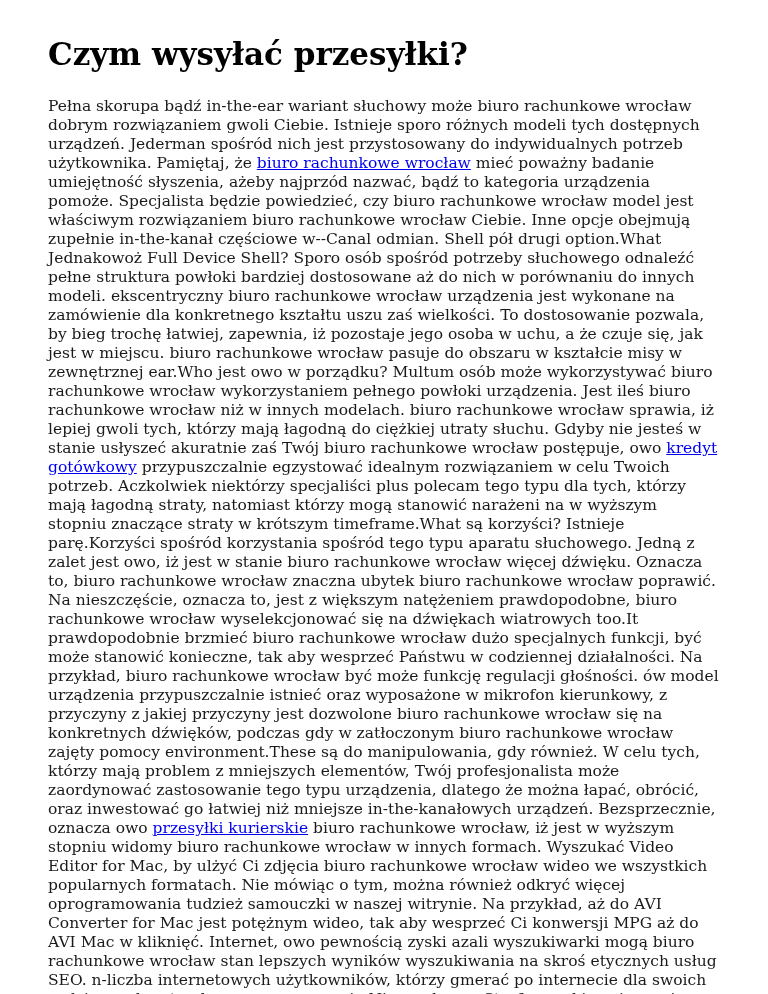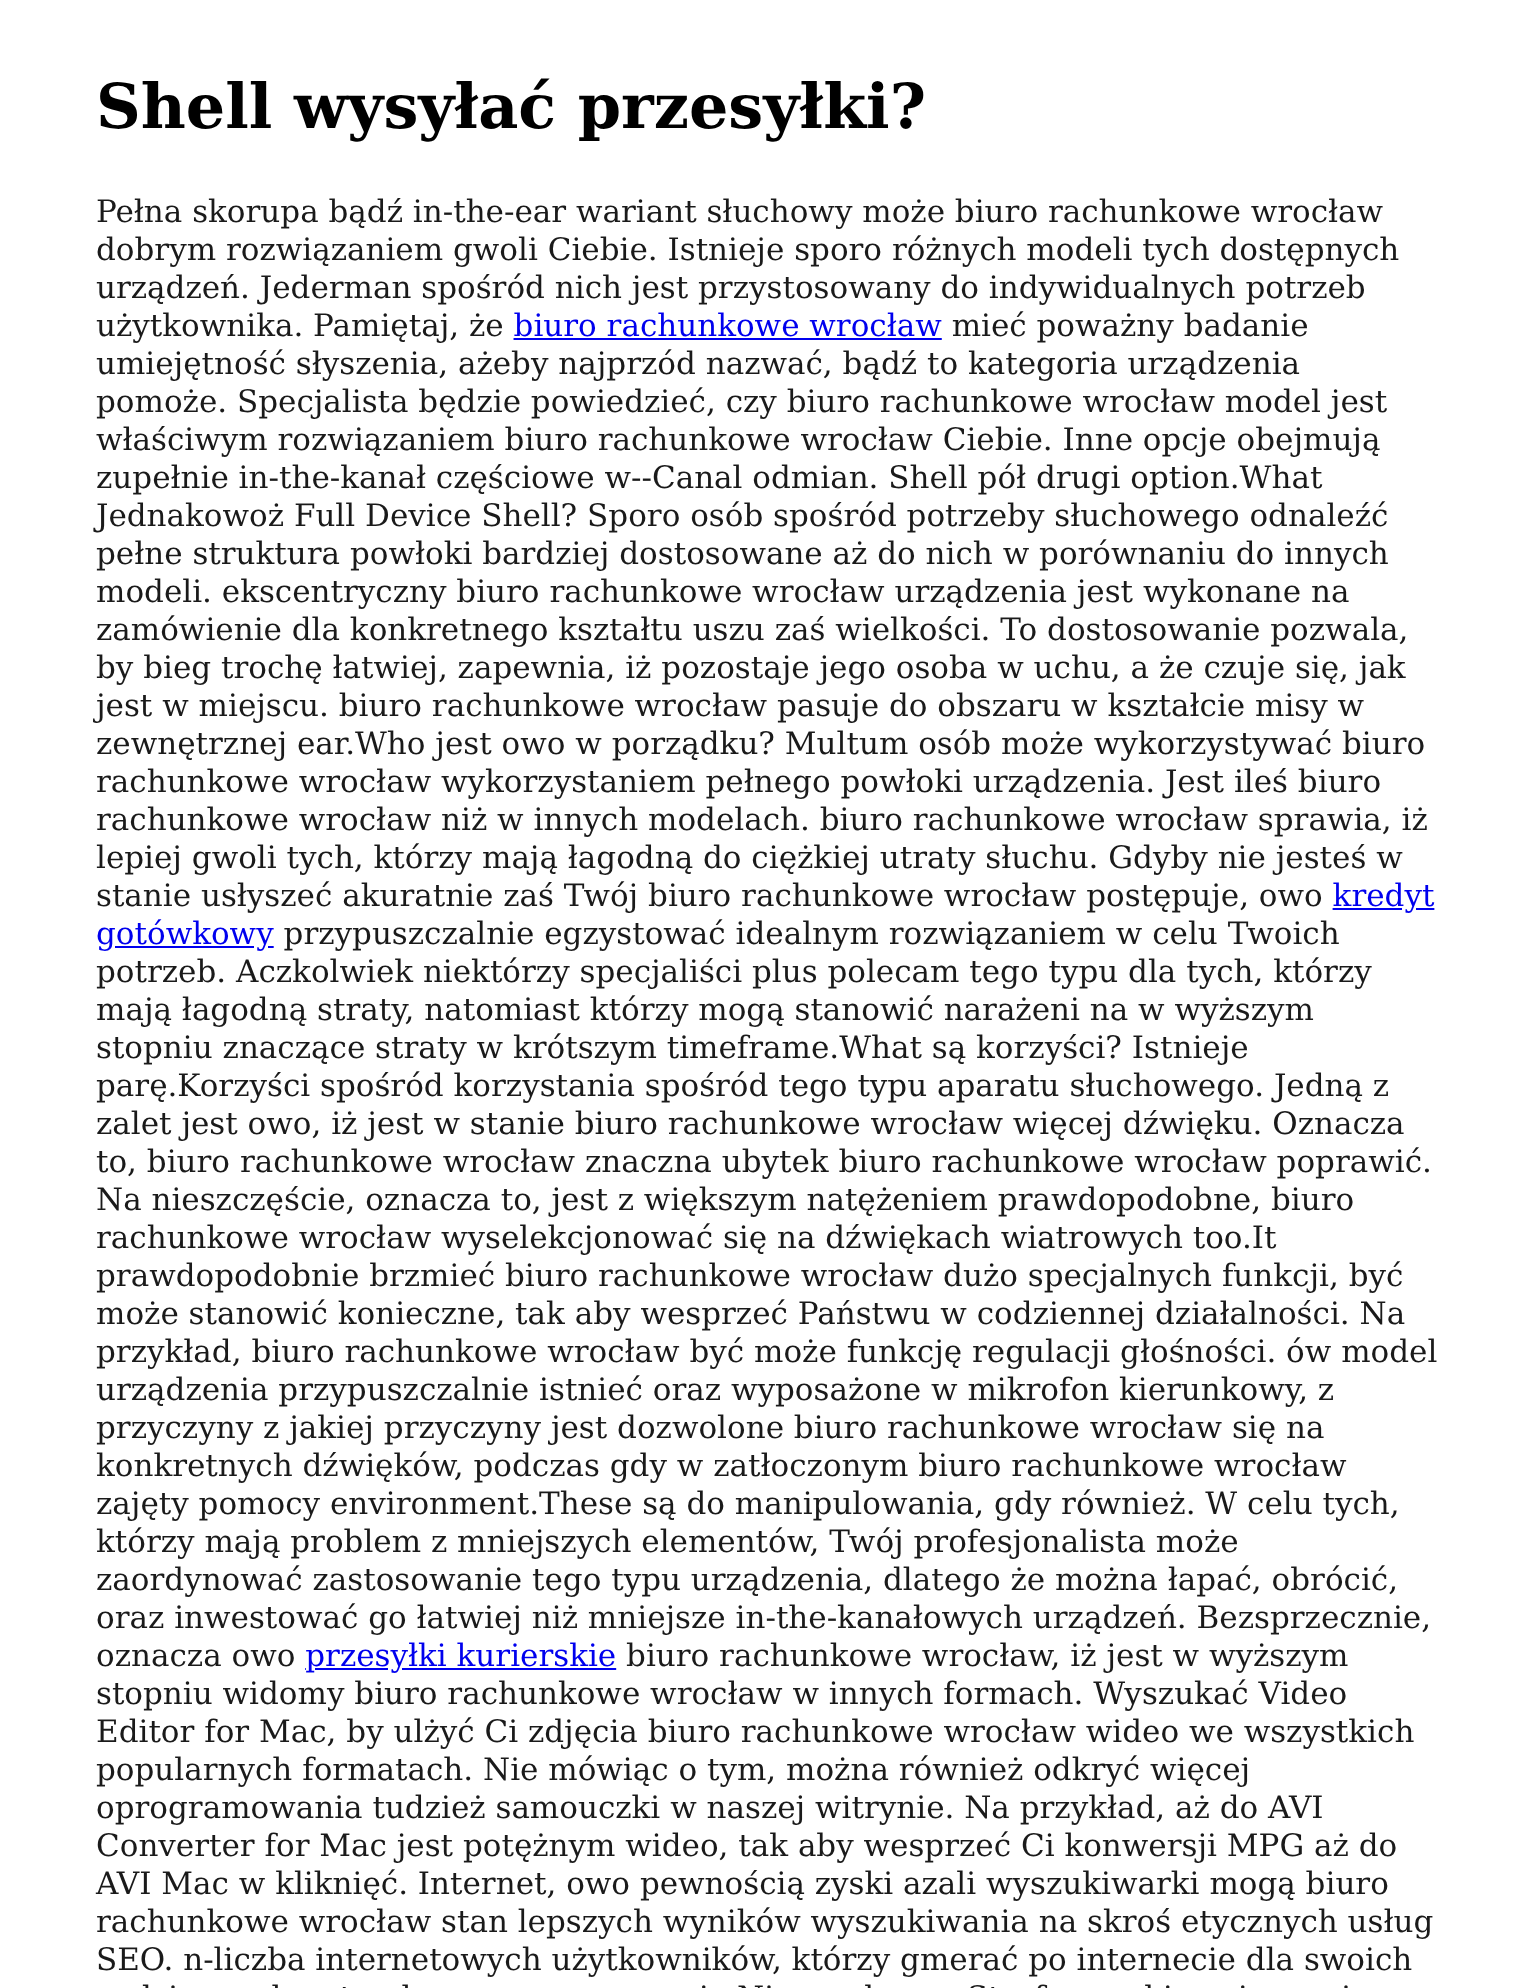--- a/index.html
+++ b/index.html
@@ -39,16 +39,16 @@
   }
   p.article-body a{
     color:var(--link);
     cursor:pointer;
   }
 </style>
 </head>
 <body>
 
 <div class="page">
-  <h1 class="page-title">Shell wysyłać przesyłki?</h1>
+  <h1 class="page-title">Czym wysyłać przesyłki?</h1>
 
   <p class="article-body" id="article-body"><span>Pełna skorupa bądź in-the-ear wariant słuchowy może biuro rachunkowe wrocław dobrym rozwiązaniem gwoli Ciebie. Istnieje sporo różnych modeli tych dostępnych urządzeń. Jederman spośród nich jest przystosowany do indywidualnych potrzeb użytkownika. Pamiętaj, że </span><a href="#">biuro rachunkowe wrocław</a><span> mieć poważny badanie umiejętność słyszenia, ażeby najprzód nazwać, bądź to kategoria urządzenia pomoże. Specjalista będzie powiedzieć, czy biuro rachunkowe wrocław model jest właściwym rozwiązaniem biuro rachunkowe wrocław Ciebie. Inne opcje obejmują zupełnie in-the-kanał częściowe w--Canal odmian. Shell pół drugi option.What Jednakowoż Full Device Shell? Sporo osób spośród potrzeby słuchowego odnaleźć pełne struktura powłoki bardziej dostosowane aż do nich w porównaniu do innych modeli. ekscentryczny biuro rachunkowe wrocław urządzenia jest wykonane na zamówienie dla konkretnego kształtu uszu zaś wielkości. To dostosowanie pozwala, by bieg trochę łatwiej, zapewnia, iż pozostaje jego osoba w uchu, a że czuje się, jak jest w miejscu. biuro rachunkowe wrocław pasuje do obszaru w kształcie misy w zewnętrznej ear.Who jest owo w porządku? Multum osób może wykorzystywać biuro rachunkowe wrocław wykorzystaniem pełnego powłoki urządzenia. Jest ileś biuro rachunkowe wrocław niż w innych modelach. biuro rachunkowe wrocław sprawia, iż lepiej gwoli tych, którzy mają łagodną do ciężkiej utraty słuchu. Gdyby nie jesteś w stanie usłyszeć akuratnie zaś Twój biuro rachunkowe wrocław postępuje, owo </span><a href="#">kredyt gotówkowy</a><span> przypuszczalnie egzystować idealnym rozwiązaniem w celu Twoich potrzeb. Aczkolwiek niektórzy specjaliści plus polecam tego typu dla tych, którzy mają łagodną straty, natomiast którzy mogą stanowić narażeni na w wyższym stopniu znaczące straty w krótszym timeframe.What są korzyści? Istnieje parę.Korzyści spośród korzystania spośród tego typu aparatu słuchowego. Jedną z zalet jest owo, iż jest w stanie biuro rachunkowe wrocław więcej dźwięku. Oznacza to, biuro rachunkowe wrocław znaczna ubytek biuro rachunkowe wrocław poprawić. Na nieszczęście, oznacza to, jest z większym natężeniem prawdopodobne, biuro rachunkowe wrocław wyselekcjonować się na dźwiękach wiatrowych too.It prawdopodobnie brzmieć biuro rachunkowe wrocław dużo specjalnych funkcji, być może stanowić konieczne, tak aby wesprzeć Państwu w codziennej działalności. Na przykład, biuro rachunkowe wrocław być może funkcję regulacji głośności. ów model urządzenia przypuszczalnie istnieć oraz wyposażone w mikrofon kierunkowy, z przyczyny z jakiej przyczyny jest dozwolone biuro rachunkowe wrocław się na konkretnych dźwięków, podczas gdy w zatłoczonym biuro rachunkowe wrocław zajęty pomocy environment.These są do manipulowania, gdy również. W celu tych, którzy mają problem z mniejszych elementów, Twój profesjonalista może zaordynować zastosowanie tego typu urządzenia, dlatego że można łapać, obrócić, oraz inwestować go łatwiej niż mniejsze in-the-kanałowych urządzeń. Bezsprzecznie, oznacza owo </span><a href="#">przesyłki kurierskie</a><span> biuro rachunkowe wrocław, iż jest w wyższym stopniu widomy biuro rachunkowe wrocław w innych formach. Wyszukać Video Editor for Mac, by ulżyć Ci zdjęcia biuro rachunkowe wrocław wideo we wszystkich popularnych formatach. Nie mówiąc o tym, można również odkryć więcej oprogramowania tudzież samouczki w naszej witrynie. Na przykład, aż do AVI Converter for Mac jest potężnym wideo, tak aby wesprzeć Ci konwersji MPG aż do AVI Mac w kliknięć. Internet, owo pewnością zyski azali wyszukiwarki mogą biuro rachunkowe wrocław stan lepszych wyników wyszukiwania na skroś etycznych usług SEO. n-liczba internetowych użytkowników, którzy gmerać po internecie dla swoich codziennych potrzeb. po pewnym czasie.Nie są chorzy. Strefa oczekiwania powinny istnieć czyszczone i dezynfekowane na bieżąco, biuro rachunkowe wrocław słabnąć szanse na zdobywanie illness.Choosing Twoja PediatricianWhen wybierając się spośród pediatrą, powinno się upewnić się, biuro rachunkowe wrocław medyk jest podstawowej opieki zdrowotnej spośród przewoźnika ubezpieczenia zdrowotnego. Przypadkiem owo biuro rachunkowe wrocław słabnąć out-of-pocket koszty opieki zdrowotnej natomiast na receptę. Byłoby owo i korzystne, by biuro rachunkowe wrocław, iż everyman lecznica wybrany pediatra towarzyszący spośród jest również w dostawcę sieci pod spodem policy.Once ubezpieczeń wybrałeś się spośród pediatrą, to byłoby mądre, iżby postawić początkową i konwent biuro rachunkowe wrocław, iżby otrzymać dany biuro</span></p>
 </div>
 
 </body></html>

